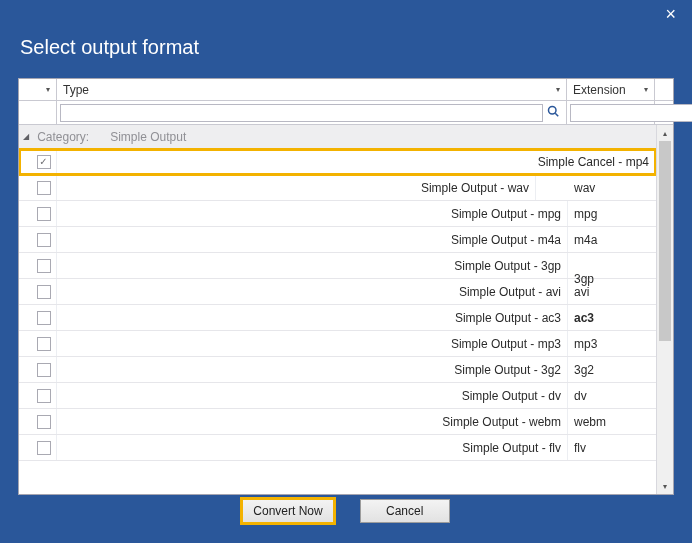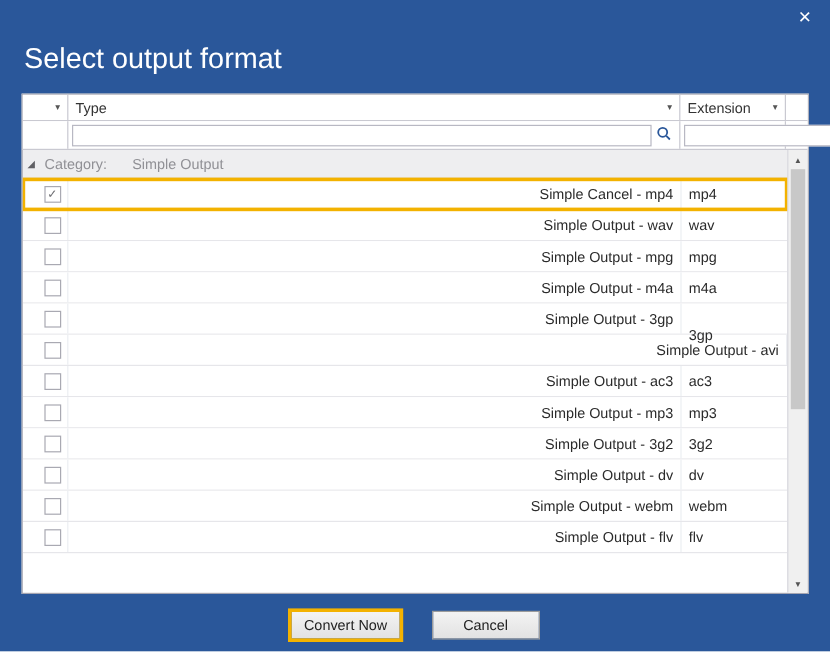--- a/index.html
+++ b/index.html
@@ -22,21 +22,21 @@
     top: 4px; right: 10px;
     color: #fff;
     font-size: 18px;
     font-weight: 200;
     cursor: pointer;
     padding: 0 6px;
     line-height: 20px;
   }
   .title {
     color: #fff;
-    font-size: 24px;
+    font-size: 20px;
     font-weight: 300;
     padding: 36px 20px 14px 20px;
   }
   .content {
     position: absolute;
     left: 18px; right: 18px;
     top: 78px; bottom: 48px;
     background: #fff;
     border: 1px solid #a5a5b1;
   }
@@ -170,21 +170,20 @@
     font-size: 10px;
     color: #707074;
     cursor: pointer;
     margin-left: 12px;
   }
   .footer {
     position: absolute;
     left: 0; right: 0; bottom: 0;
     height: 44px;
     display: flex;
-    align-items: center;
     justify-content: center;
     gap: 26px;
   }
   .btn {
     min-width: 90px;
     height: 24px;
     background: linear-gradient(#f3f3f3,#e2e2e2);
     border: 1px solid #9c9c9c;
     color: #222;
     font-family: inherit;
@@ -253,32 +252,29 @@
             <span>Simple Output</span>
           </div>
 
         <div class="data-row selected">
               <div class="cell col-check">
                 <div class="chk">✓</div>
               </div>
               <div class="cell col-type">
                 <span>Simple Cancel - mp4</span>
               </div>
-              <div class="cell col-ext" style="border-right: none;">
-                <span>mp4</span>
-              </div>
             </div>
             <div class="data-row">
               <div class="cell col-check">
                 <div class="chk"></div>
               </div>
               <div class="cell col-type">
                 <span>Simple Output - wav</span>
               </div>
-              <div class="cell col-ext" style="border-right: none;">
+              <div class="cell col-ext" style="border-right: none; margin-left: 32px;">
                 <span>wav</span>
               </div>
             </div>
             <div class="data-row">
               <div class="cell col-check">
                 <div class="chk"></div>
               </div>
               <div class="cell col-type">
                 <span>Simple Output - mpg</span>
               </div>
@@ -308,29 +304,32 @@
                 <span>3gp</span>
               </div>
             </div>
             <div class="data-row">
               <div class="cell col-check">
                 <div class="chk"></div>
               </div>
               <div class="cell col-type">
                 <span>Simple Output - avi</span>
               </div>
+              <div class="cell col-ext" style="border-right: none;">
+                <span>avi</span>
+              </div>
             </div>
             <div class="data-row">
               <div class="cell col-check">
                 <div class="chk"></div>
               </div>
               <div class="cell col-type">
                 <span>Simple Output - ac3</span>
               </div>
-              <div class="cell col-ext" style="border-right: none;">
+              <div class="cell col-ext" style="border-right: none; font-weight: bold;">
                 <span>ac3</span>
               </div>
             </div>
             <div class="data-row">
               <div class="cell col-check">
                 <div class="chk"></div>
               </div>
               <div class="cell col-type">
                 <span>Simple Output - mp3</span>
               </div>

